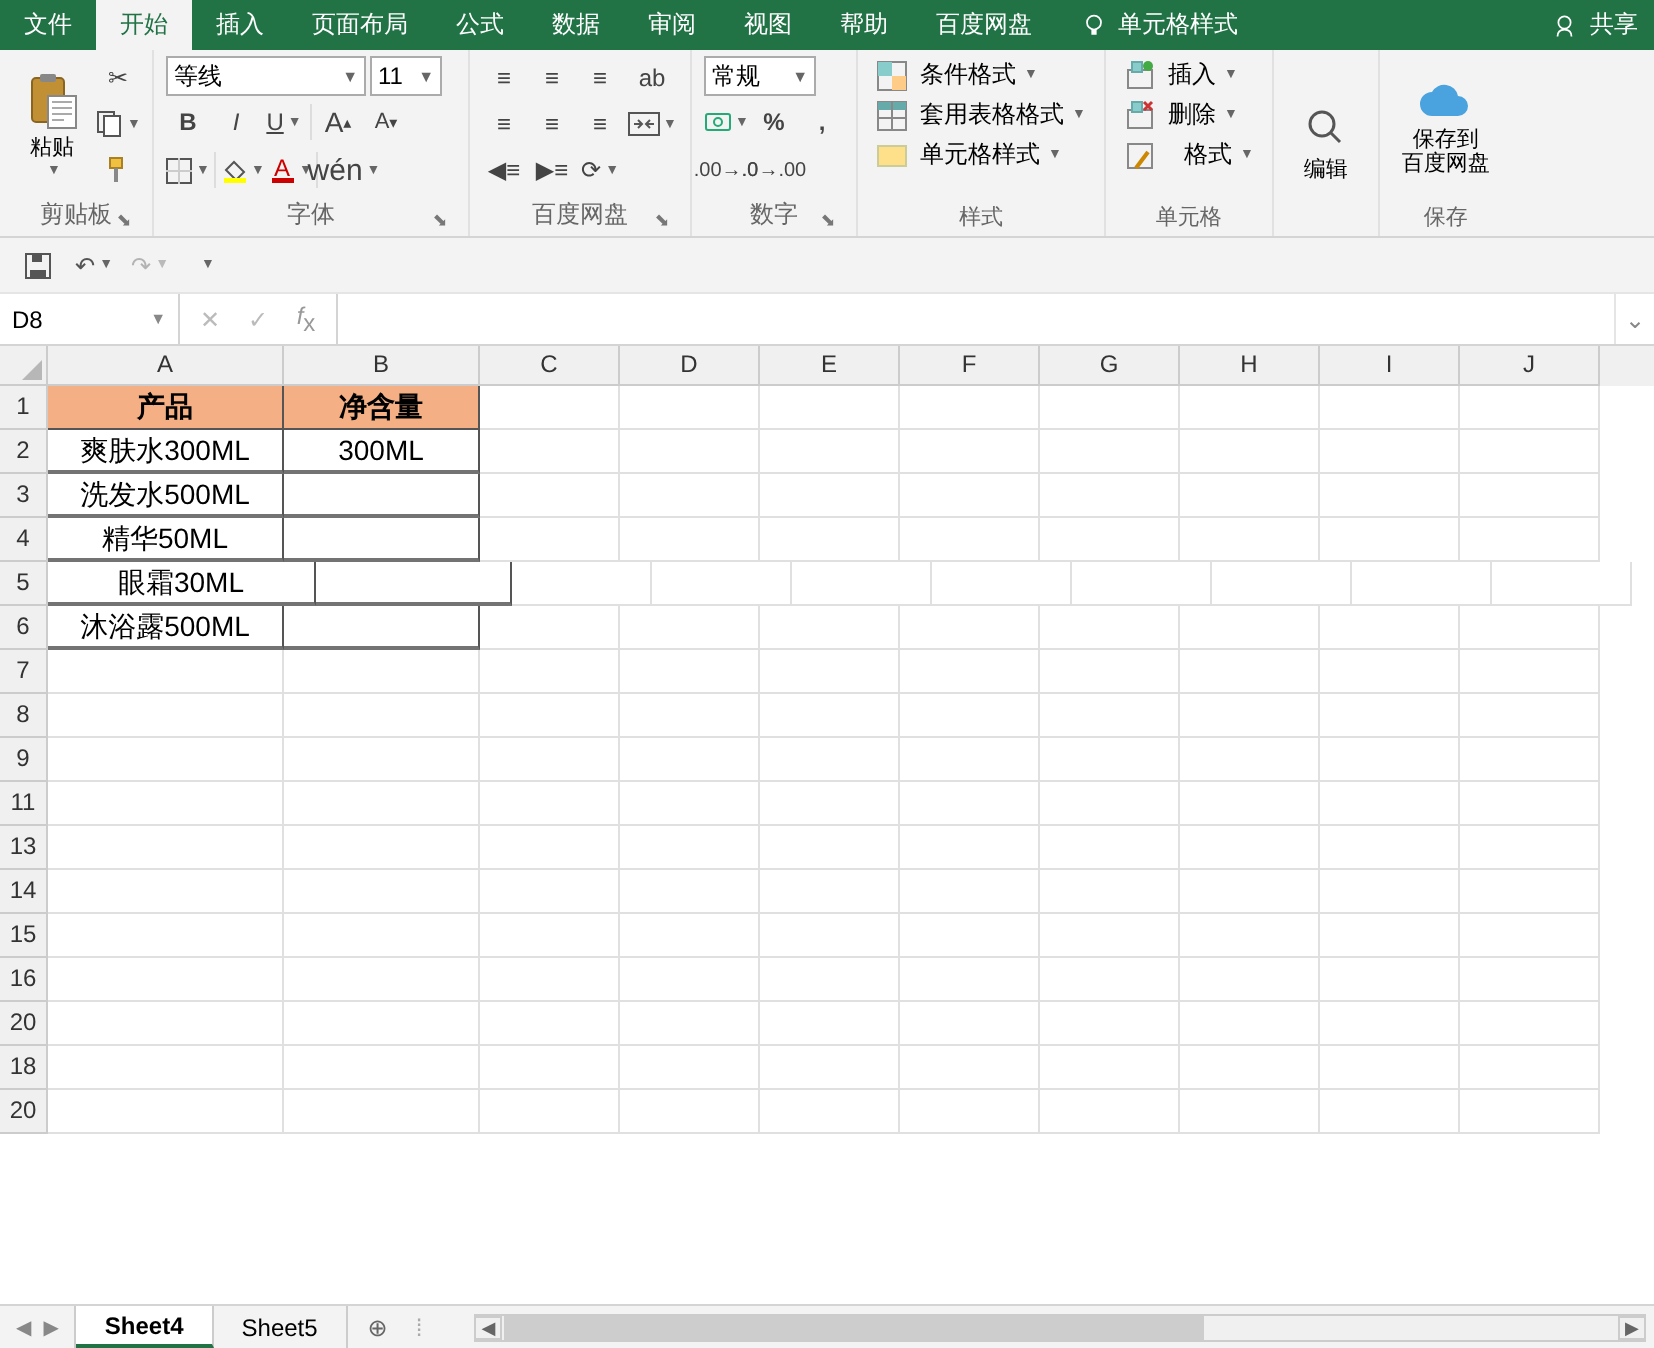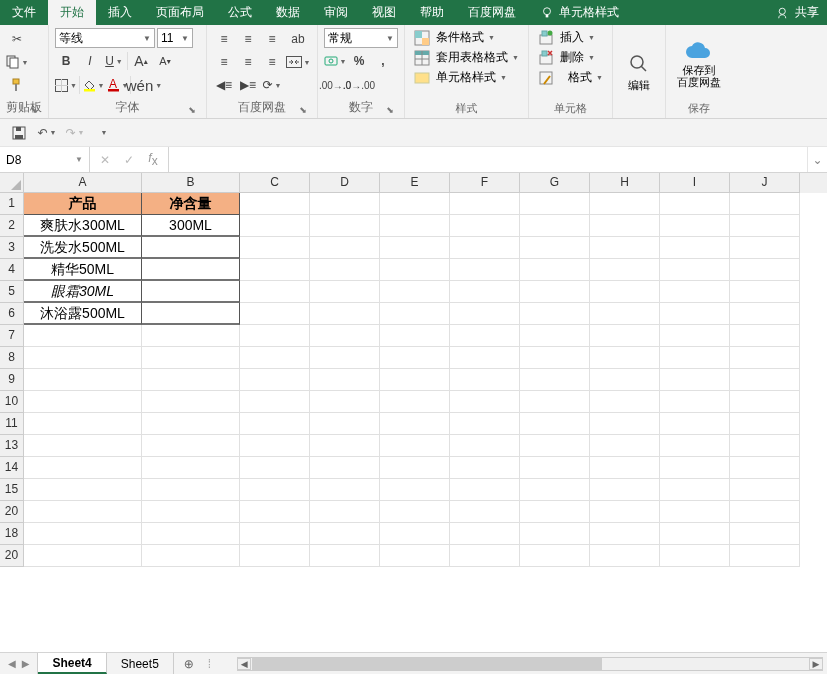--- a/index.html
+++ b/index.html
@@ -86,20 +86,32 @@
         </svg>
     </span>
     <span>共享</span>
   </div>
 </div>
 
 <div class="ribbon">
 
   <div class="group">
     <div class="group-body">
+      <div class="big-btn">
+        <span class="ico">
+          <svg width="28" height="30" viewBox="0 0 28 30">
+              <rect x="4" y="3" width="16" height="22" rx="2" fill="#c19035" stroke="#8a6520"></rect>
+              <rect x="8" y="1" width="8" height="4" rx="1" fill="#888"></rect>
+              <rect x="12" y="12" width="14" height="16" fill="#fff" stroke="#888"></rect>
+              <path d="M14 15h10M14 18h10M14 21h10M14 24h6" stroke="#aaa"></path>
+            </svg>
+        </span>
+        <span class="lbl">粘贴</span>
+        <span class="drop-tri">▼</span>
+      </div>
       <div class="col">
         <div class="sm">
             <span class="ico">✂</span>
           </div>
         <div class="sm">
             <span class="ico">
               <svg width="14" height="14" viewBox="0 0 14 14">
                 <rect x="1" y="1" width="8" height="10" fill="none" stroke="#555"></rect>
                 <rect x="4" y="3" width="8" height="10" fill="#fff" stroke="#555"></rect>
               </svg>
@@ -236,21 +248,21 @@
             </span>
             <span class="drop-tri">▼</span>
           </div>
       </div>
     </div>
     <div class="group-label"><span>百度网盘</span><span class="dlg-launcher">⬊</span></div>
   </div>
 
   <div class="group">
     <div class="group-body" style="flex-direction:column;gap:2px">
-      <div class="sel" style="width:74px">
+      <div class="sel" style="width:56px">
           <span>常规</span>
           <span class="dd">▼</span>
         </div>
       <div class="row">
         <div class="sm">
             <span class="ico">
               <svg width="14" height="14" viewBox="0 0 14 14">
                 <rect x="1" y="3" width="12" height="8" rx="1" fill="none" stroke="#2a7"></rect>
                 <circle cx="7" cy="7" r="2" fill="none" stroke="#2a7"></circle>
               </svg>
@@ -479,21 +491,21 @@
         <div class="cell" style="width: 70px;"></div>
         <div class="cell" style="width: 70px;"></div>
         <div class="cell" style="width: 70px;"></div>
         <div class="cell" style="width: 70px;"></div>
         <div class="cell" style="width: 70px;"></div>
         <div class="cell" style="width: 70px;"></div>
         <div class="cell" style="width: 70px;"></div>
       </div>
       <div class="gr">
         <div class="rh">5</div>
-        <div class="cell data-bord" style="width: 118px; font-style: italic;">眼霜30ML</div>
+        <div class="cell data-bord" style="width: 134px;">眼霜30ML</div>
         <div class="cell data-bord" style="width: 98px;"></div>
         <div class="cell" style="width: 70px;"></div>
         <div class="cell" style="width: 70px;"></div>
         <div class="cell" style="width: 70px;"></div>
         <div class="cell" style="width: 70px;"></div>
         <div class="cell" style="width: 70px;"></div>
         <div class="cell" style="width: 70px;"></div>
         <div class="cell" style="width: 70px;"></div>
         <div class="cell" style="width: 70px;"></div>
       </div>
@@ -543,33 +555,20 @@
         <div class="cell" style="width: 70px;"></div>
         <div class="cell" style="width: 70px;"></div>
         <div class="cell" style="width: 70px;"></div>
         <div class="cell" style="width: 70px;"></div>
         <div class="cell" style="width: 70px;"></div>
         <div class="cell" style="width: 70px;"></div>
         <div class="cell" style="width: 70px;"></div>
         <div class="cell" style="width: 70px;"></div>
       </div>
       <div class="gr">
-        <div class="rh">10</div>
-        <div class="cell" style="width: 118px;"></div>
-        <div class="cell" style="width: 98px;"></div>
-        <div class="cell" style="width: 70px;"></div>
-        <div class="cell" style="width: 70px;"></div>
-        <div class="cell" style="width: 70px;"></div>
-        <div class="cell" style="width: 70px;"></div>
-        <div class="cell" style="width: 70px;"></div>
-        <div class="cell" style="width: 70px;"></div>
-        <div class="cell" style="width: 70px;"></div>
-        <div class="cell" style="width: 70px;"></div>
-      </div>
-      <div class="gr">
         <div class="rh">11</div>
         <div class="cell" style="width: 118px;"></div>
         <div class="cell" style="width: 98px;"></div>
         <div class="cell" style="width: 70px;"></div>
         <div class="cell" style="width: 70px;"></div>
         <div class="cell" style="width: 70px;"></div>
         <div class="cell" style="width: 70px;"></div>
         <div class="cell" style="width: 70px;"></div>
         <div class="cell" style="width: 70px;"></div>
         <div class="cell" style="width: 70px;"></div>
@@ -596,20 +595,33 @@
         <div class="cell" style="width: 70px;"></div>
         <div class="cell" style="width: 70px;"></div>
         <div class="cell" style="width: 70px;"></div>
         <div class="cell" style="width: 70px;"></div>
         <div class="cell" style="width: 70px;"></div>
         <div class="cell" style="width: 70px;"></div>
         <div class="cell" style="width: 70px;"></div>
       </div>
       <div class="gr">
         <div class="rh">15</div>
+        <div class="cell" style="width: 118px;"></div>
+        <div class="cell" style="width: 98px;"></div>
+        <div class="cell" style="width: 70px;"></div>
+        <div class="cell" style="width: 70px;"></div>
+        <div class="cell" style="width: 70px;"></div>
+        <div class="cell" style="width: 70px;"></div>
+        <div class="cell" style="width: 70px;"></div>
+        <div class="cell" style="width: 70px;"></div>
+        <div class="cell" style="width: 70px;"></div>
+        <div class="cell" style="width: 70px;"></div>
+      </div>
+      <div class="gr">
+        <div class="rh">16</div>
         <div class="cell" style="width: 118px;"></div>
         <div class="cell" style="width: 98px;"></div>
         <div class="cell" style="width: 70px;"></div>
         <div class="cell" style="width: 70px;"></div>
         <div class="cell" style="width: 70px;"></div>
         <div class="cell" style="width: 70px;"></div>
         <div class="cell" style="width: 70px;"></div>
         <div class="cell" style="width: 70px;"></div>
         <div class="cell" style="width: 70px;"></div>
         <div class="cell" style="width: 70px;"></div>

